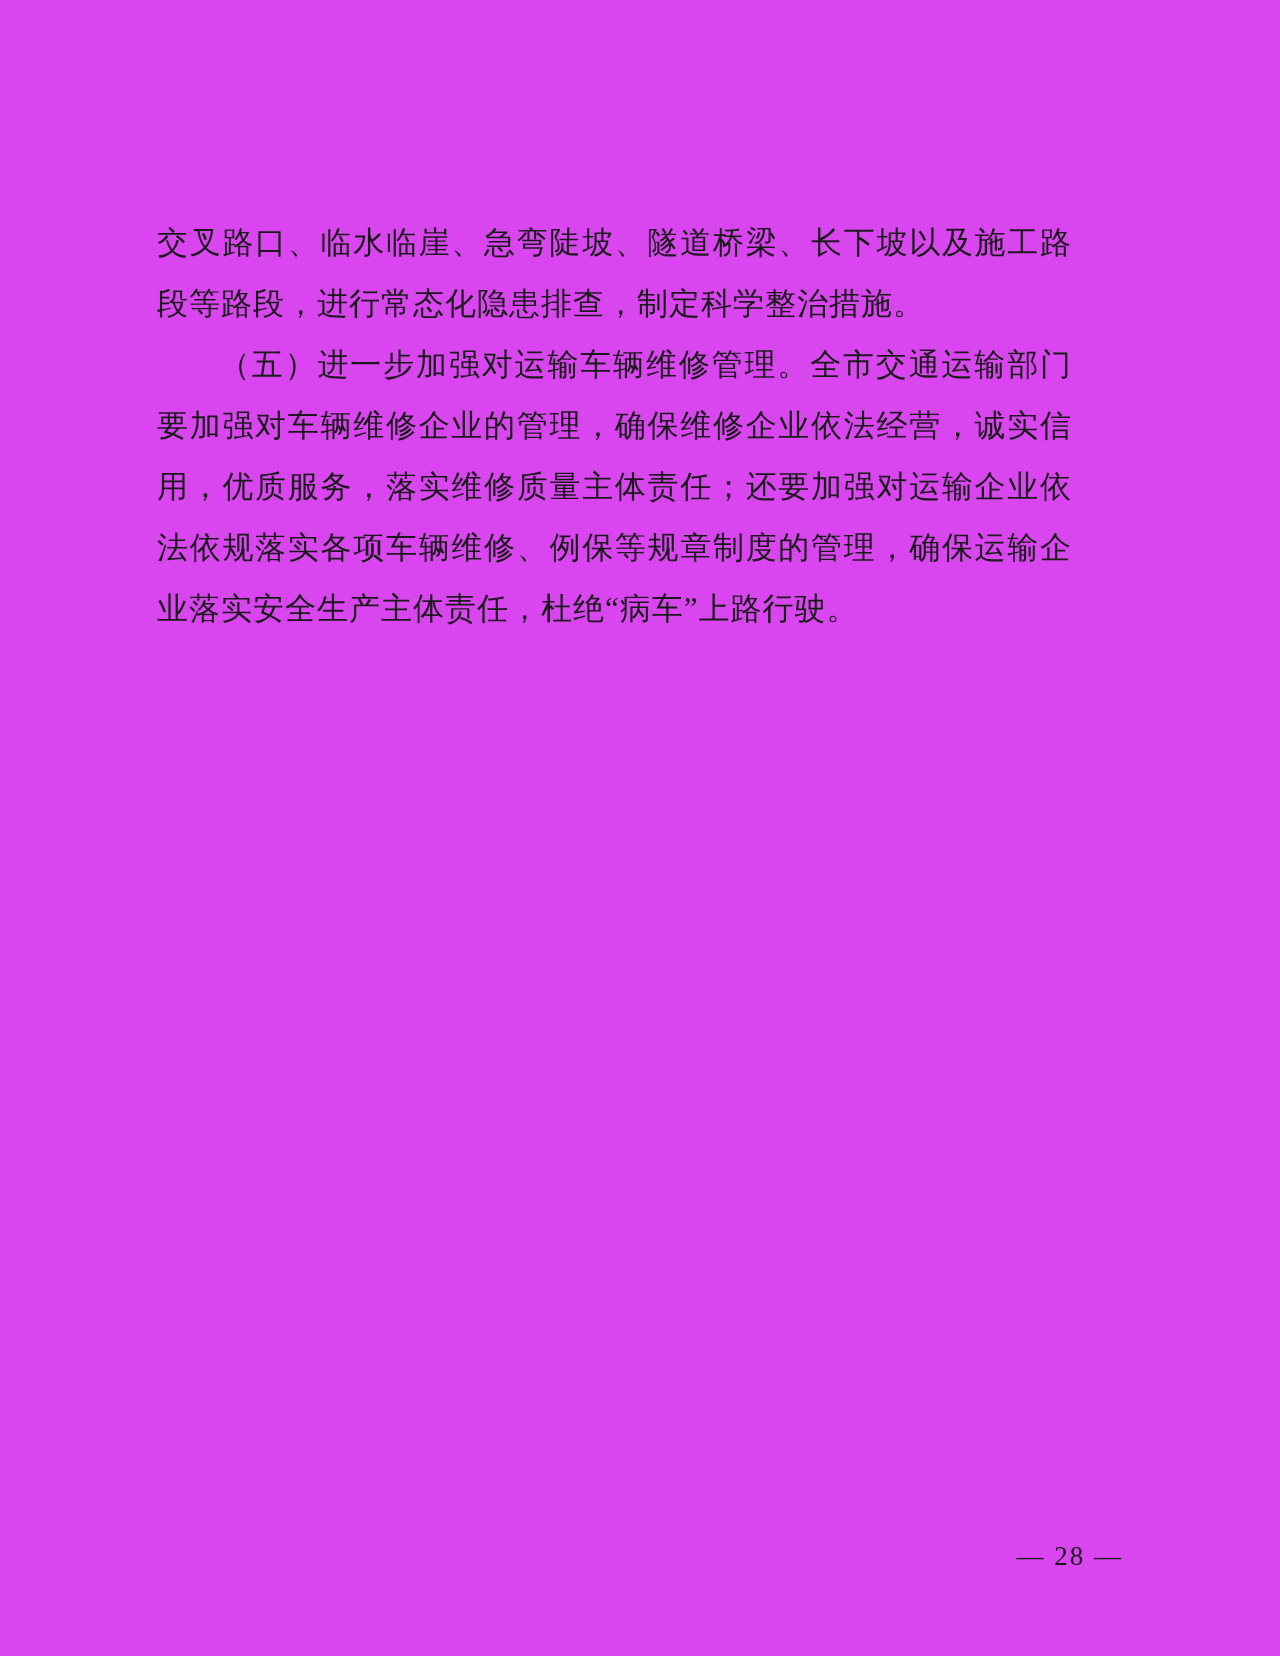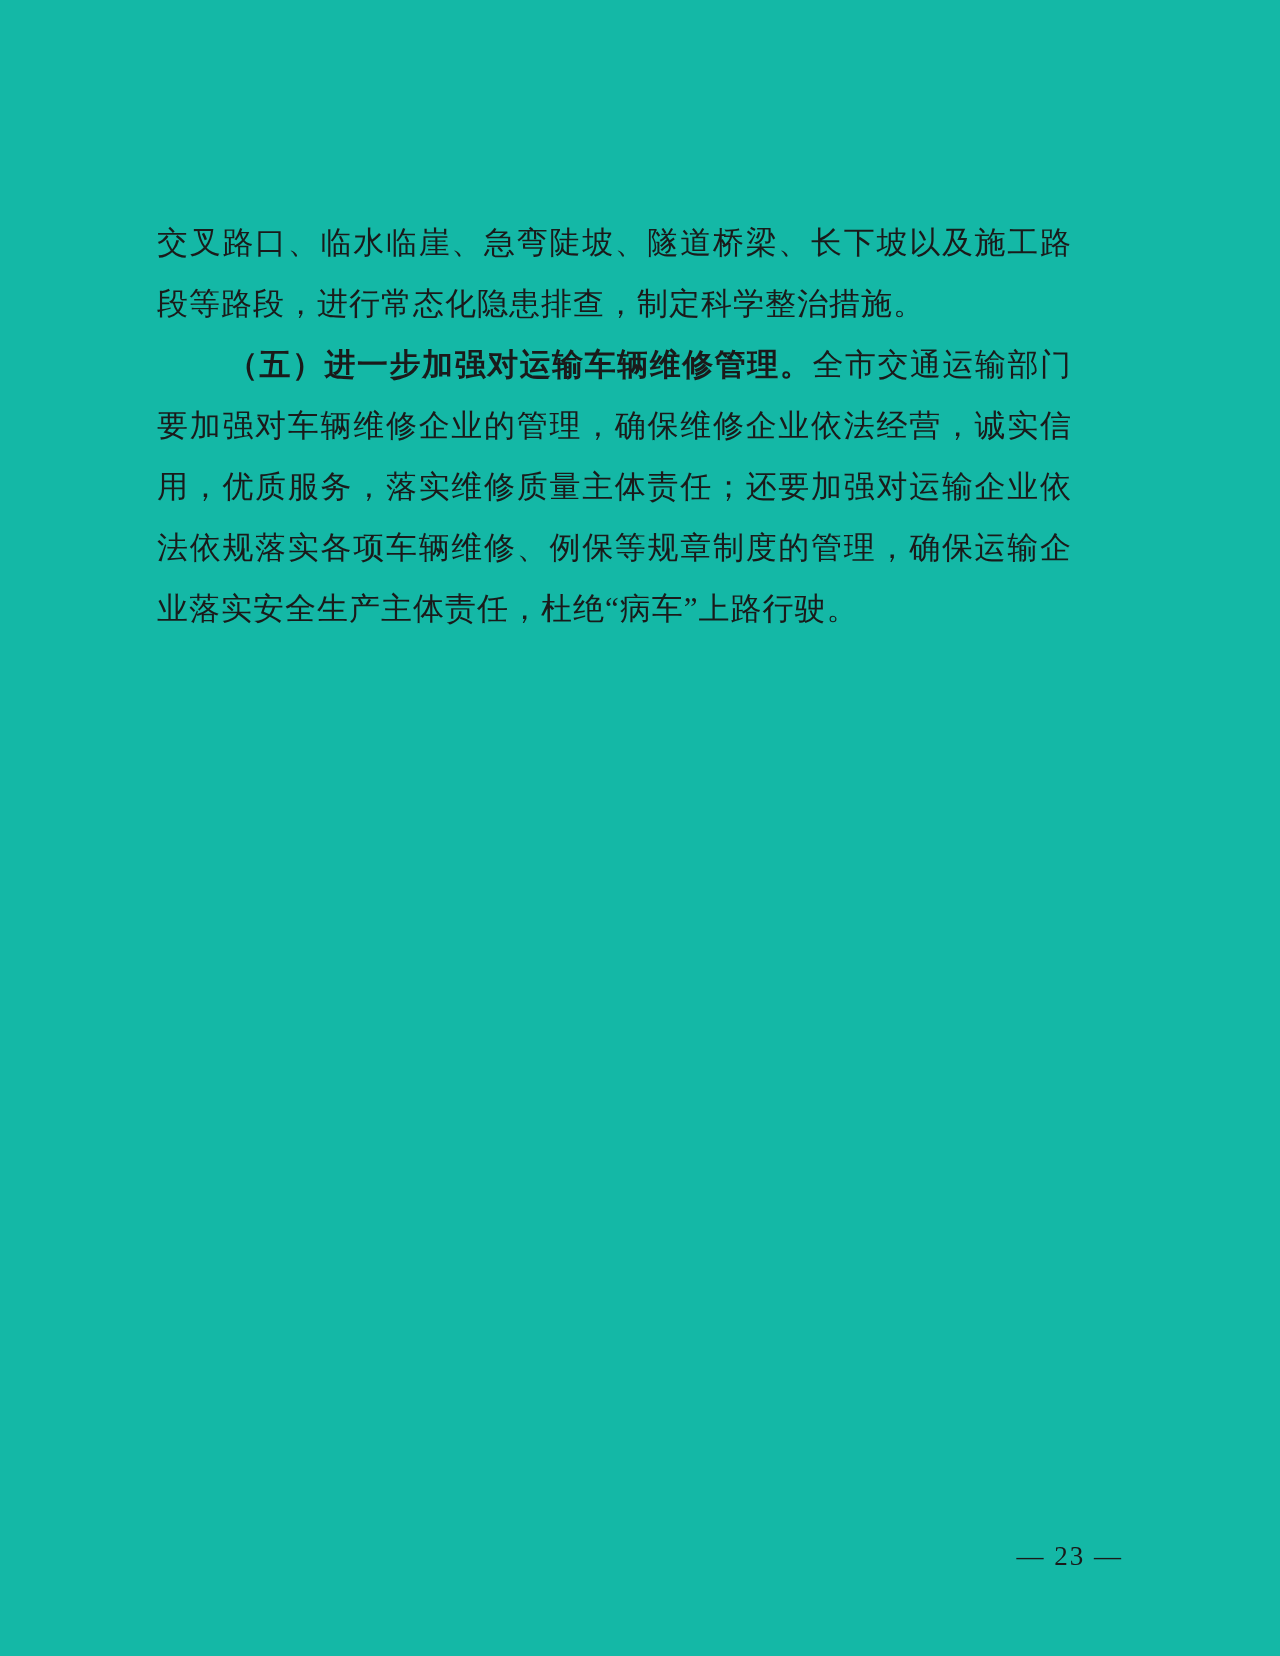--- a/index.html
+++ b/index.html
@@ -5,42 +5,41 @@
   * { margin: 0; padding: 0; box-sizing: border-box; }
   html, body {
     background: #e8e8e8;
     font-family: "Liberation Serif", "DejaVu Serif", serif;
   }
   .page {
     position: relative;
     width: 1280px;
     height: 1656px;
     margin: 0 auto;
-    background: #14b8a6;
+    background: #d946ef;
     color: #000000;
     overflow: hidden;
   }
   .content {
     padding-top: 212px;
     padding-left: 157px;
     width: 1072px; 
   }
   .body-par {
     font-size: 31px;
     line-height: 61px;
     text-align: justify;
     letter-spacing: 1px;
     color: #1a1a1a;
   }
   .body-par.indent {
     text-indent: 2em;
   }
   .lead-bold {
-    font-weight: bold;
-    margin-left: 8px;
+    font-weight: normal;
   }
   .signature {
     margin-left: 233px;   
     width: 915px;
     margin-top: 132px;
     text-align: center;
     font-size: 31px;
     line-height: 57px;
     letter-spacing: 1px;
     color: #1a1a1a;
@@ -61,15 +60,15 @@
 
   <div class="content">
 
     <p class="body-par">交叉路口、临水临崖、急弯陡坡、隧道桥梁、长下坡以及施工路段等路段，进行常态化隐患排查，制定科学整治措施。</p>
 
     <p class="body-par indent"><span class="lead-bold">（五）进一步加强对运输车辆维修管理。</span><span>全市交通运输部门要加强对车辆维修企业的管理，确保维修企业依法经营，诚实信用，优质服务，落实维修质量主体责任；还要加强对运输企业依法依规落实各项车辆维修、例保等规章制度的管理，确保运输企业落实安全生产主体责任，杜绝“病车”上路行驶。</span></p>
 
   </div>
 
 
-  <div class="page-number">— 23 —</div>
+  <div class="page-number">— 28 —</div>
 
 </div>
 
 </body></html>

